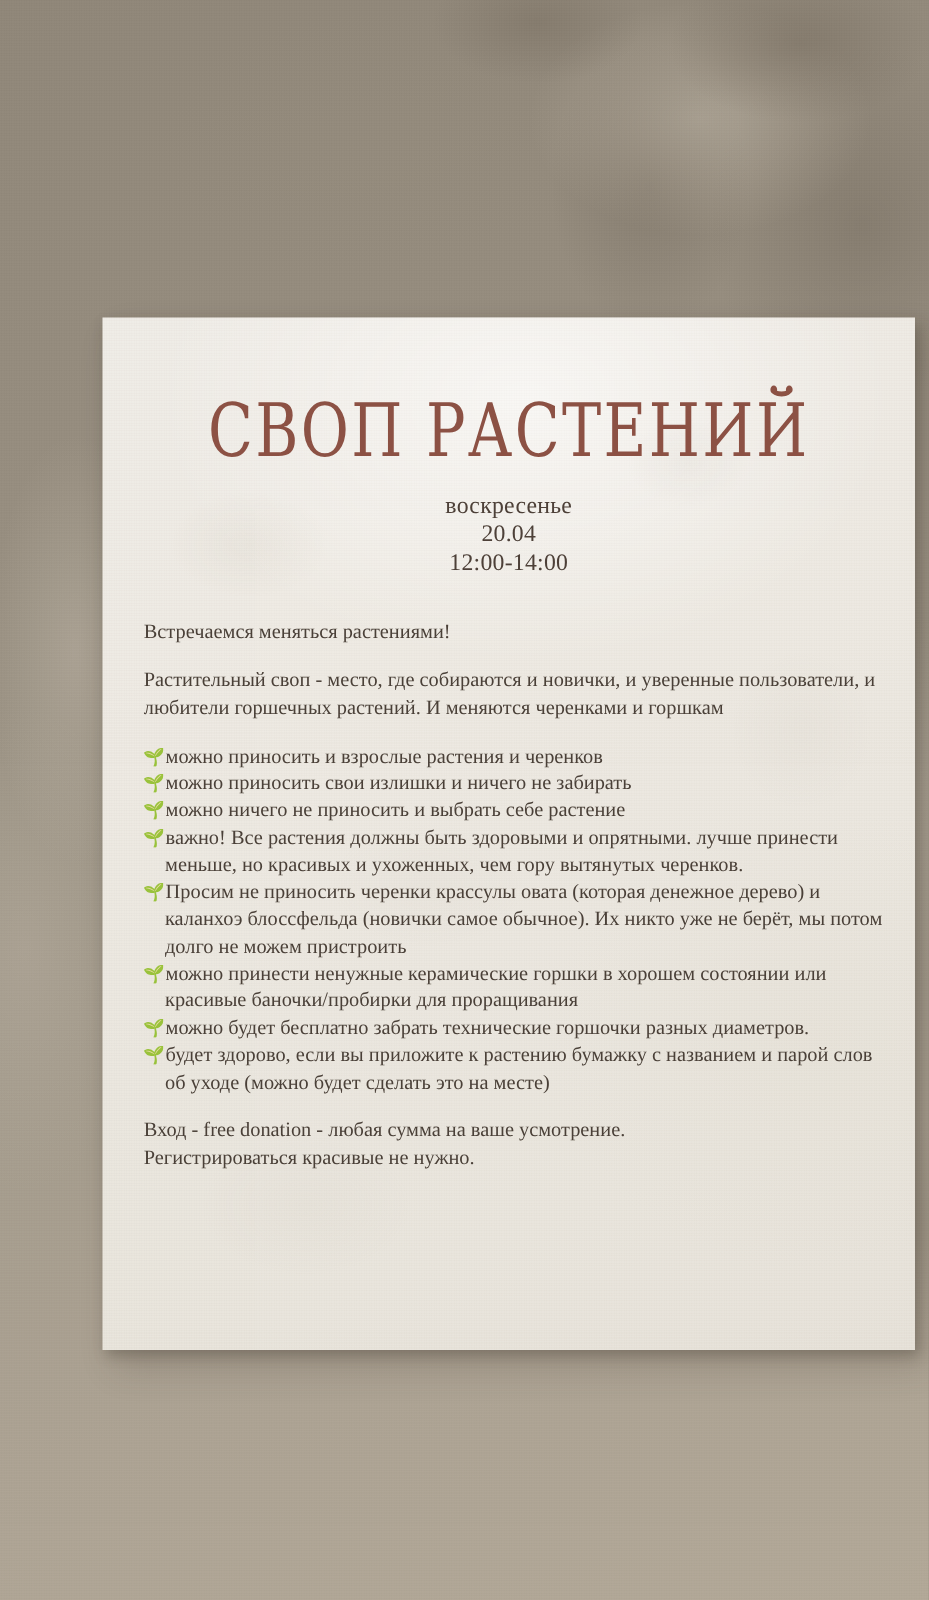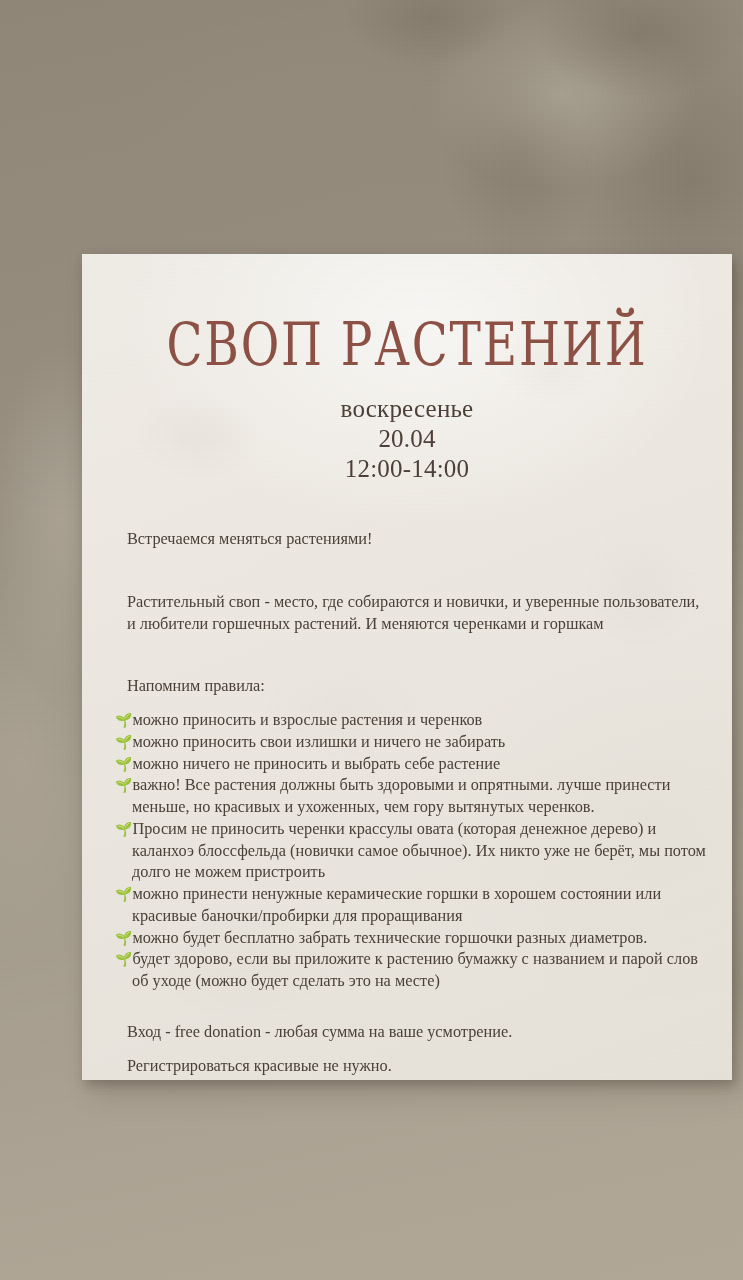--- a/index.html
+++ b/index.html
@@ -99,37 +99,37 @@
     transform: scaleY(1.18) scaleX(0.94);
     transform-origin: center top;
   }
 
   
   .datetime {
     text-align: center;
     margin: 0;
     padding-top: 38px;
     font-family: "Liberation Serif", "DejaVu Serif", serif;
-    font-size: 25px;
+    font-size: 19px;
     line-height: 1.20;
     color: #4d4038;
   }
   .datetime div { letter-spacing: 0.2px; }
 
   
   .body-text {
     margin: 0;
     padding: 32px 18px 0 33px;
     font-family: "Liberation Serif", "DejaVu Serif", serif;
     font-size: 16.3px;
     line-height: 1.335;
     color: #4a4038;
     text-align: left;
   }
-  .para { margin: 12px; }
+  .para { margin: 0; }
   .gap { height: 17px; }
 
   .bullet-line { margin: 0; text-indent: -17px; padding-left: 17px; }
   .seed {
     color: #7ba648;
     font-size: 14px;
     font-family: "DejaVu Sans", sans-serif;
     letter-spacing: 0;
   }
 </style>
@@ -157,21 +157,20 @@
     <div class="body-text">
 
       <p class="para">Встречаемся меняться растениями!</p>
 
       <div class="gap"></div>
 
       <p class="para">Растительный своп - место, где собираются и новички, и уверенные пользователи, и любители горшечных растений. И меняются черенками и горшкам</p>
 
       <div class="gap"></div>
 
-      <p class="para">Напомним правила:</p>
 
       <p class="bullet-line"><span class="seed">🌱</span><span>можно приносить и взрослые растения и черенков</span></p>
       <p class="bullet-line"><span class="seed">🌱</span><span>можно приносить свои излишки и ничего не забирать</span></p>
       <p class="bullet-line"><span class="seed">🌱</span><span>можно ничего не приносить и выбрать себе растение</span></p>
       <p class="bullet-line"><span class="seed">🌱</span><span>важно! Все растения должны быть здоровыми и опрятными. лучше принести меньше, но красивых и ухоженных, чем гору вытянутых черенков.</span></p>
       <p class="bullet-line"><span class="seed">🌱</span><span>Просим не приносить черенки крассулы овата (которая денежное дерево) и каланхоэ блоссфельда (новички самое обычное). Их никто уже не берёт, мы потом долго не можем пристроить</span></p>
       <p class="bullet-line"><span class="seed">🌱</span><span>можно принести ненужные керамические горшки в хорошем состоянии или красивые баночки/пробирки для проращивания</span></p>
       <p class="bullet-line"><span class="seed">🌱</span><span>можно будет бесплатно забрать технические горшочки разных диаметров.</span></p>
       <p class="bullet-line"><span class="seed">🌱</span><span>будет здорово, если вы приложите к растению бумажку с названием и парой слов об уходе (можно будет сделать это на месте)</span></p>
 

